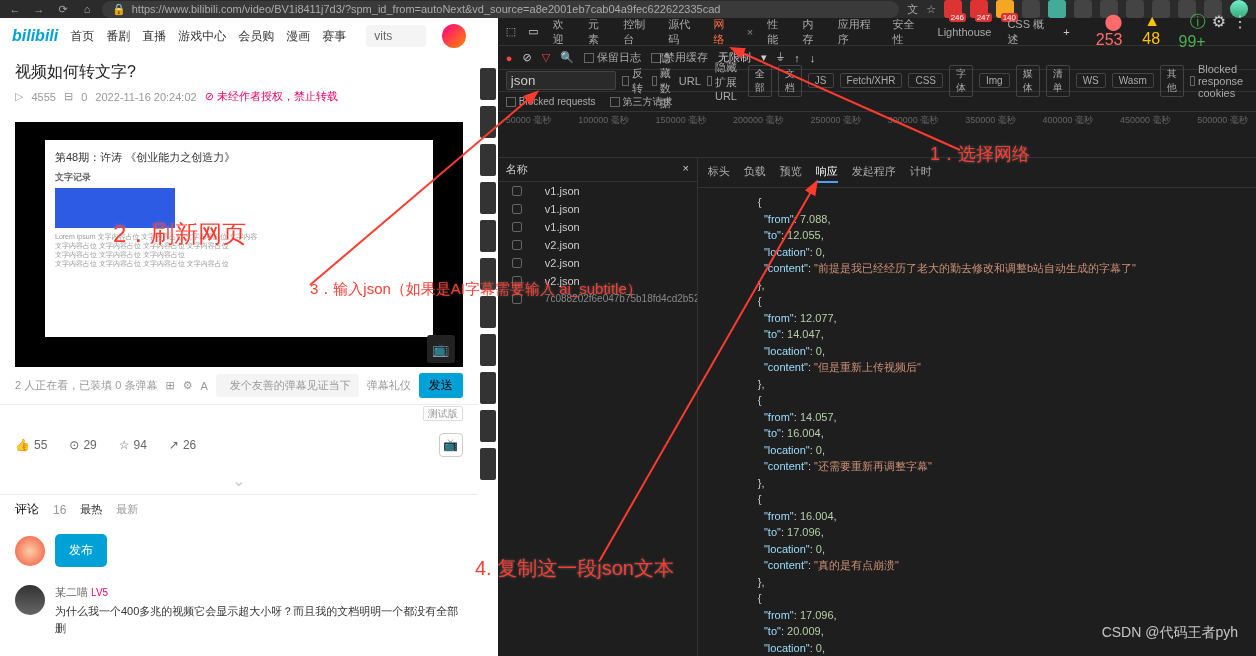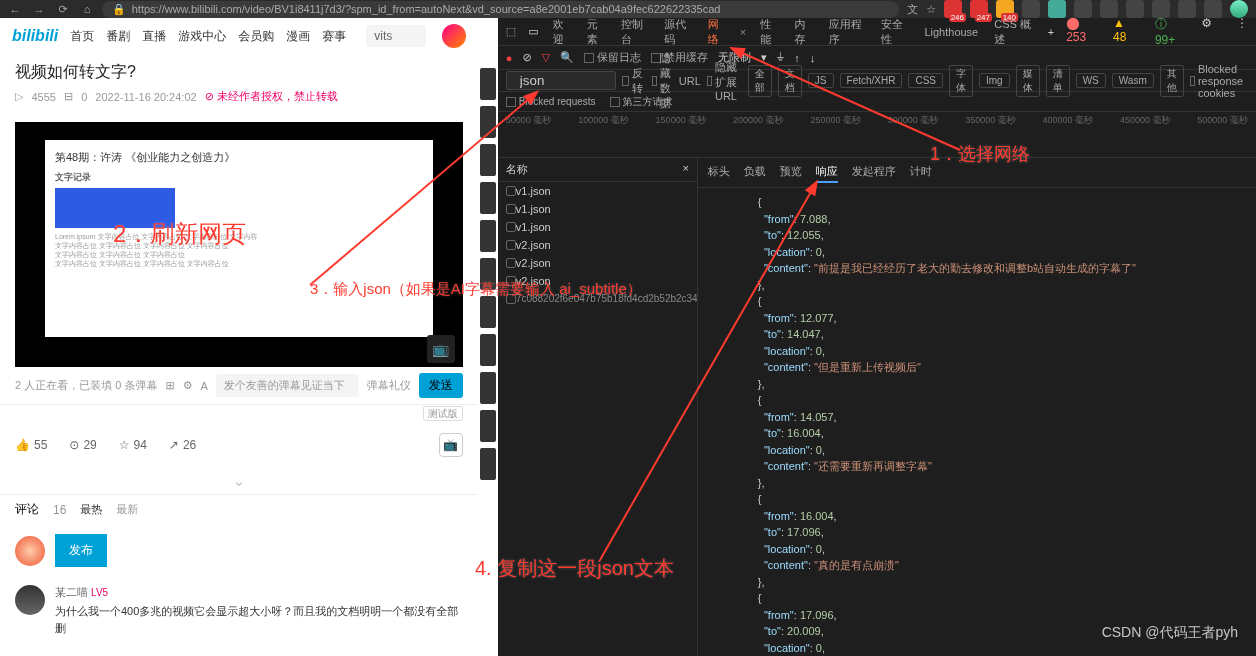--- a/index.html
+++ b/index.html
@@ -28,66 +28,66 @@
 .bili-body { padding: 8px 15px; }
 .vid-title { font-size: 16px; font-weight: 500; color: #222; margin-bottom: 6px; }
 .vid-meta { display: flex; align-items: center; gap: 8px; font-size: 11px; color: #999; }
 .vid-meta .warn { color: #e06; }
 .player { margin: 10px 15px 0 15px; background: #000; height: 245px; position: relative; }
 .player-inner { position: absolute; top: 18px; left: 30px; right: 30px; bottom: 30px; background: #fff; font-size: 8px; padding: 10px; color: #666; overflow: hidden; }
 .player-inner .slide-title { font-size: 11px; color: #333; margin-bottom: 6px; }
 .player-inner .bluebox { background: #2d5be3; width: 120px; height: 40px; margin: 4px 0; }
 .player-controls { position: absolute; bottom: 4px; right: 8px; display: flex; gap: 6px; }
 .pctrl { width: 28px; height: 28px; background: #222; border-radius: 3px; color: #fff; display: flex; align-items: center; justify-content: center; font-size: 14px; }
-.danmu-bar { display: flex; align-items: center; padding: 6px 15px; gap: 8px; font-size: 11px; color: #999; border-bottom: 1px solid #eee; }
+.danmu-bar { display: flex; align-items: center; padding: 6px 15px; gap: 8px; font-size: 11px; color: #999; border-bottom: 1px solid #eee; text-align: right; }
 .danmu-input { flex: 1; background: #f4f4f4; border-radius: 3px; padding: 4px 8px; font-size: 11px; }
 .send-btn { background: #00a1d6; color: #000000; padding: 4px 10px; border-radius: 3px; font-size: 12px; }
 .action-row { display: flex; align-items: center; gap: 22px; padding: 10px 15px; font-size: 12px; color: #666; }
 .action-row .act { display: flex; align-items: center; gap: 4px; }
 .tags-row { display: flex; gap: 8px; padding: 4px 15px 10px 15px; }
 .tag { background: #f4f4f4; padding: 3px 10px; border-radius: 10px; font-size: 11px; color: #666; }
 .triple-icon { margin-left: auto; width: 24px; height: 24px; border: 1px solid #ccc; border-radius: 4px; display: flex; align-items: center; justify-content: center; }
 .comment-head { display: flex; align-items: center; gap: 14px; padding: 6px 15px; font-size: 12px; border-top: 1px solid #eee; }
 .comment-head .cnt { color: #999; }
 .sort { color: #999; font-size: 11px; }
 .sort.active { color: #333; }
 .comment-box { display: flex; gap: 10px; padding: 10px 15px; align-items: center; }
 .cav { width: 30px; height: 30px; border-radius: 50%; background: #eee; flex-shrink: 0; }
 .cinput { flex: 1; background: #f4f4f4; border-radius: 4px; padding: 8px 10px; font-size: 11px; color: #aaa; }
-.publish { background: #00a1d6; color: #fff; padding: 8px 14px; border-radius: 0; font-size: 12px; }
+.publish { background: #00a1d6; color: #fff; padding: 8px 14px; border-radius: 5px; font-size: 12px; }
 .comment-item { display: flex; gap: 10px; padding: 8px 15px; font-size: 11px; }
 .cname { color: #666; }
 .ctext { color: #333; margin-top: 3px; line-height: 1.5; }
 
 
 .side-thumbs { width: 20px; display: flex; flex-direction: column; gap: 6px; padding: 50px 2px 0 2px; background: #fff; }
 .sthumb { width: 16px; height: 32px; background: #333; border-radius: 2px; }
 
 
 .devtools { flex: 1; background: #1e1e1e; display: flex; flex-direction: column; color: #ccc; font-size: 11px; }
 .dt-tabs { display: flex; align-items: center; padding: 4px 8px; gap: 12px; border-bottom: 1px solid #333; height: 28px; position: relative; }
 .dt-tab { color: #aaa; padding: 4px 2px; }
 .dt-tab.active { color: #ff7043; }
-.dt-badges { margin-left: auto; display: flex; gap: 24px; font-size: 12px; }
+.dt-badges { margin-left: auto; display: flex; gap: 6px; font-size: 16px; text-align: right; }
 .badge-r { color: #ff6b6b; }
 .badge-y { color: #ffc107; }
 .badge-g { color: #4caf50; }
 .dt-toolbar { display: flex; align-items: center; padding: 4px 8px; gap: 10px; border-bottom: 1px solid #333; height: 24px; }
 .dt-check { display: flex; align-items: center; gap: 3px; color: #aaa; }
 .cbox { width: 10px; height: 10px; border: 1px solid #666; }
-.filter-input { background: #2a2a2a; border: 1px solid #444; padding: 1px 13px; width: 110px; color: #ccc; border-radius: 2px; }
+.filter-input { background: #2a2a2a; border: 1px solid #444; padding: 1px 4px; width: 110px; color: #ccc; border-radius: 2px; }
 .filter-row { display: flex; align-items: center; padding: 2px 8px; gap: 6px; border-bottom: 1px solid #333; height: 22px; }
 .filter-pill { padding: 1px 6px; border: 1px solid #444; border-radius: 2px; font-size: 10px; color: #aaa; }
 .blocked-row { display: flex; align-items: center; padding: 2px 8px; gap: 14px; border-bottom: 1px solid #333; height: 20px; color: #888; font-size: 10px; }
 .timeline { height: 46px; border-bottom: 1px solid #333; position: relative; padding: 2px 8px; font-size: 9px; color: #666; display: flex; justify-content: space-between; }
 .tl-tick { text-align: center; }
 .dt-content { flex: 1; display: flex; }
 .req-list { width: 200px; border-right: 1px solid #333; display: flex; flex-direction: column; }
 .req-head { padding: 4px 8px; border-bottom: 1px solid #333; display: flex; justify-content: space-between; }
-.req-item { padding: 3px 8px; display: flex; align-items: center; gap: 0; color: #ccc; font-size: 11px; }
+.req-item { padding: 3px 14px; display: flex; align-items: center; gap: 23px; color: #ccc; font-size: 11px; }
 .req-icon { width: 10px; height: 10px; border: 1px solid #666; border-radius: 2px; flex-shrink: 0; }
 .req-item.long { color: #888; font-size: 10px; white-space: nowrap; overflow: hidden; text-overflow: ellipsis; }
 .req-detail { flex: 1; display: flex; flex-direction: column; }
 .detail-tabs { display: flex; gap: 14px; padding: 4px 10px; border-bottom: 1px solid #333; }
 .dtab { color: #aaa; padding: 2px 0; }
 .dtab.active { color: #fff; border-bottom: 2px solid #4a9eff; }
 .json-view { flex: 1; padding: 6px 10px 6px 60px; font-family: Consolas, monospace; font-size: 11px; line-height: 1.5; overflow: hidden; position: relative; }
 .json-view .k { color: #9cdcfe; }
 .json-view .n { color: #b5cea8; }
 .json-view .s { color: #ce9178; }

